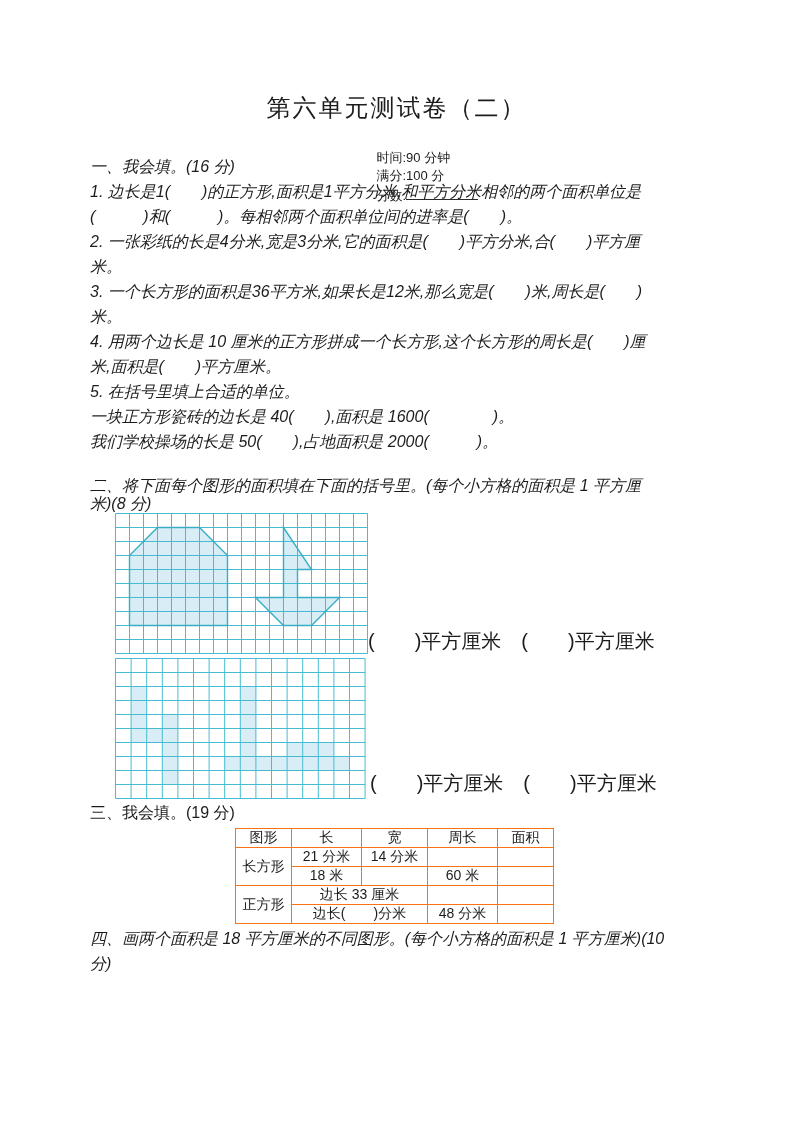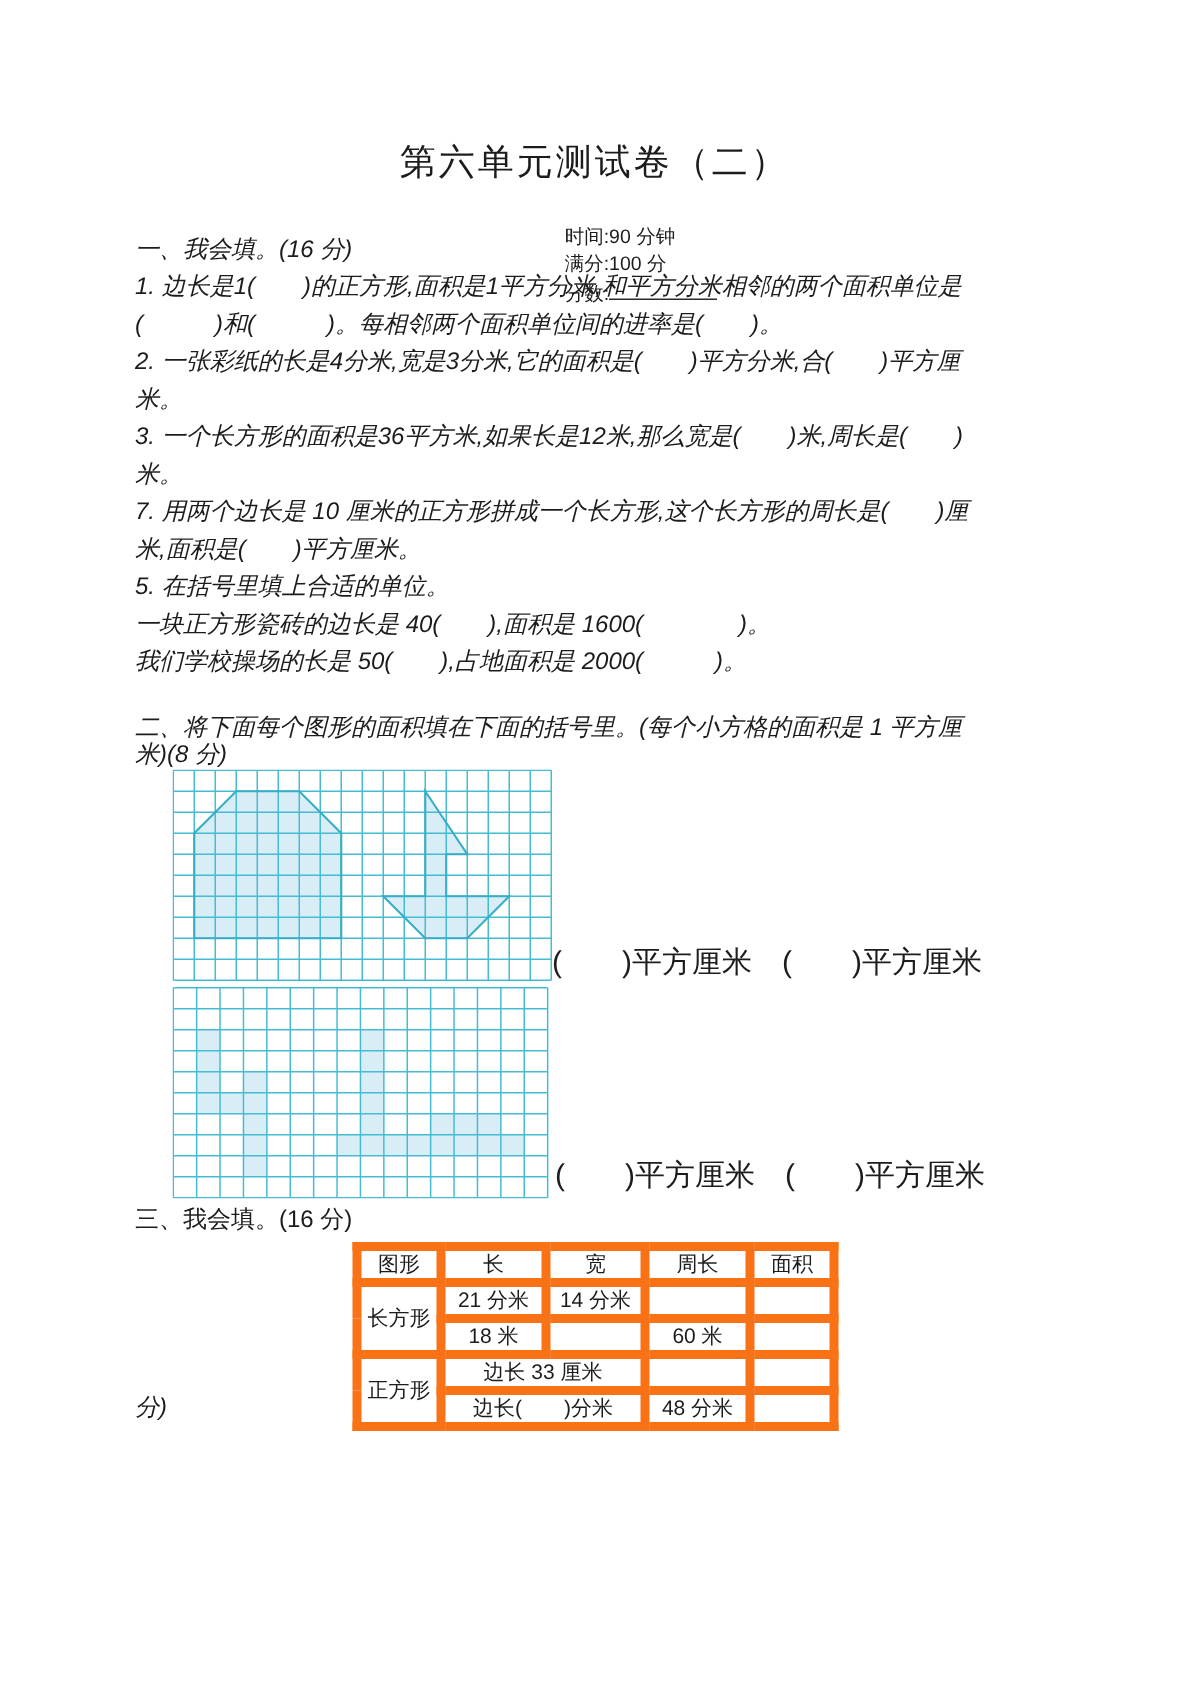--- a/index.html
+++ b/index.html
@@ -12,21 +12,21 @@
   .info .score-part{margin-right:0;}
   .blank{display:inline-block;width:72px;height:14px;border-bottom:1.5px solid #2a2a2a;
          vertical-align:baseline;}
   .content{position:absolute;left:90px;width:640px;font-style:italic;}
   .line{white-space:pre;font-size:16px;line-height:25px;height:25px;}
   .content-tight .line{line-height:18px;height:18px;}
   .grid-wrap{position:absolute;line-height:0;}
   .answer-line{position:absolute;font-size:20px;white-space:pre;}
   .sec-heading{position:absolute;font-size:16px;white-space:pre;}
   table.dim{position:absolute;border-collapse:collapse;font-size:14px;table-layout:fixed;}
-  table.dim td,table.dim th{border:6px solid #f97316;text-align:center;font-weight:normal;
+  table.dim td,table.dim th{border:1px solid #f97316;text-align:center;font-weight:normal;
         padding:0 2px;height:18px;white-space:pre;overflow:hidden;}
 </style>
 </head>
 <body>
 
 <div class="page">
 
   <div class="title">第六单元测试卷（二）</div>
 
   <div class="info">
@@ -36,21 +36,21 @@
   </div>
 
   <div class="content" style="top:154px">
     <div class="line">一、我会填。(16 分)</div>
     <div class="line">1. 边长是1(　　)的正方形,面积是1平方分米,和平方分米相邻的两个面积单位是</div>
     <div class="line">(　　　)和(　　　)。每相邻两个面积单位间的进率是(　　)。</div>
     <div class="line">2. 一张彩纸的长是4分米,宽是3分米,它的面积是(　　)平方分米,合(　　)平方厘</div>
     <div class="line">米。</div>
     <div class="line">3. 一个长方形的面积是36平方米,如果长是12米,那么宽是(　　)米,周长是(　　)</div>
     <div class="line">米。</div>
-    <div class="line">7. 用两个边长是 10 厘米的正方形拼成一个长方形,这个长方形的周长是(　　)厘</div>
+    <div class="line">4. 用两个边长是 10 厘米的正方形拼成一个长方形,这个长方形的周长是(　　)厘</div>
     <div class="line">米,面积是(　　)平方厘米。</div>
     <div class="line">5. 在括号里填上合适的单位。</div>
     <div class="line">一块正方形瓷砖的边长是 40(　　),面积是 1600(　　　　)。</div>
     <div class="line">我们学校操场的长是 50(　　),占地面积是 2000(　　　)。</div>
   </div>
 
   <div class="content content-tight" style="top:477px">
     <div class="line">二、将下面每个图形的面积填在下面的括号里。(每个小方格的面积是 1 平方厘</div>
     <div class="line">米)(8 分)</div>
   </div>
@@ -152,21 +152,21 @@
             <line x1="0" y1="84" x2="249.6" y2="84"></line>
             <line x1="0" y1="98" x2="249.6" y2="98"></line>
             <line x1="0" y1="112" x2="249.6" y2="112"></line>
             <line x1="0" y1="126" x2="249.6" y2="126"></line>
             <line x1="0" y1="140" x2="249.6" y2="140"></line>
           </g>
         </g>
       </svg></div>
   <div class="answer-line" style="left:370px;top:770px">(　　)平方厘米　(　　)平方厘米</div>
 
-  <div class="sec-heading" style="left:90px;top:803px">三、我会填。(16 分)</div>
+  <div class="sec-heading" style="left:90px;top:803px">三、我会填。(19 分)</div>
 
   <table class="dim" style="left:235px;top:828px;width:318px">
     <colgroup>
         <col style="width:56px">
         <col style="width:70px">
         <col style="width:66px">
         <col style="width:70px">
         <col style="width:56px">
       </colgroup>
     <tbody>
@@ -198,16 +198,17 @@
     </tr>
     <tr>
       <td colspan="2">边长(　　)分米</td>
       <td>48 分米</td>
       <td></td>
     </tr>
   </tbody>
     </table>
 
   <div class="content" style="top:926px">
+    <div class="line">四、画两个面积是 18 平方厘米的不同图形。(每个小方格的面积是 1 平方厘米)(10</div>
     <div class="line">分)</div>
   </div>
 
 </div>
 
 </body></html>

